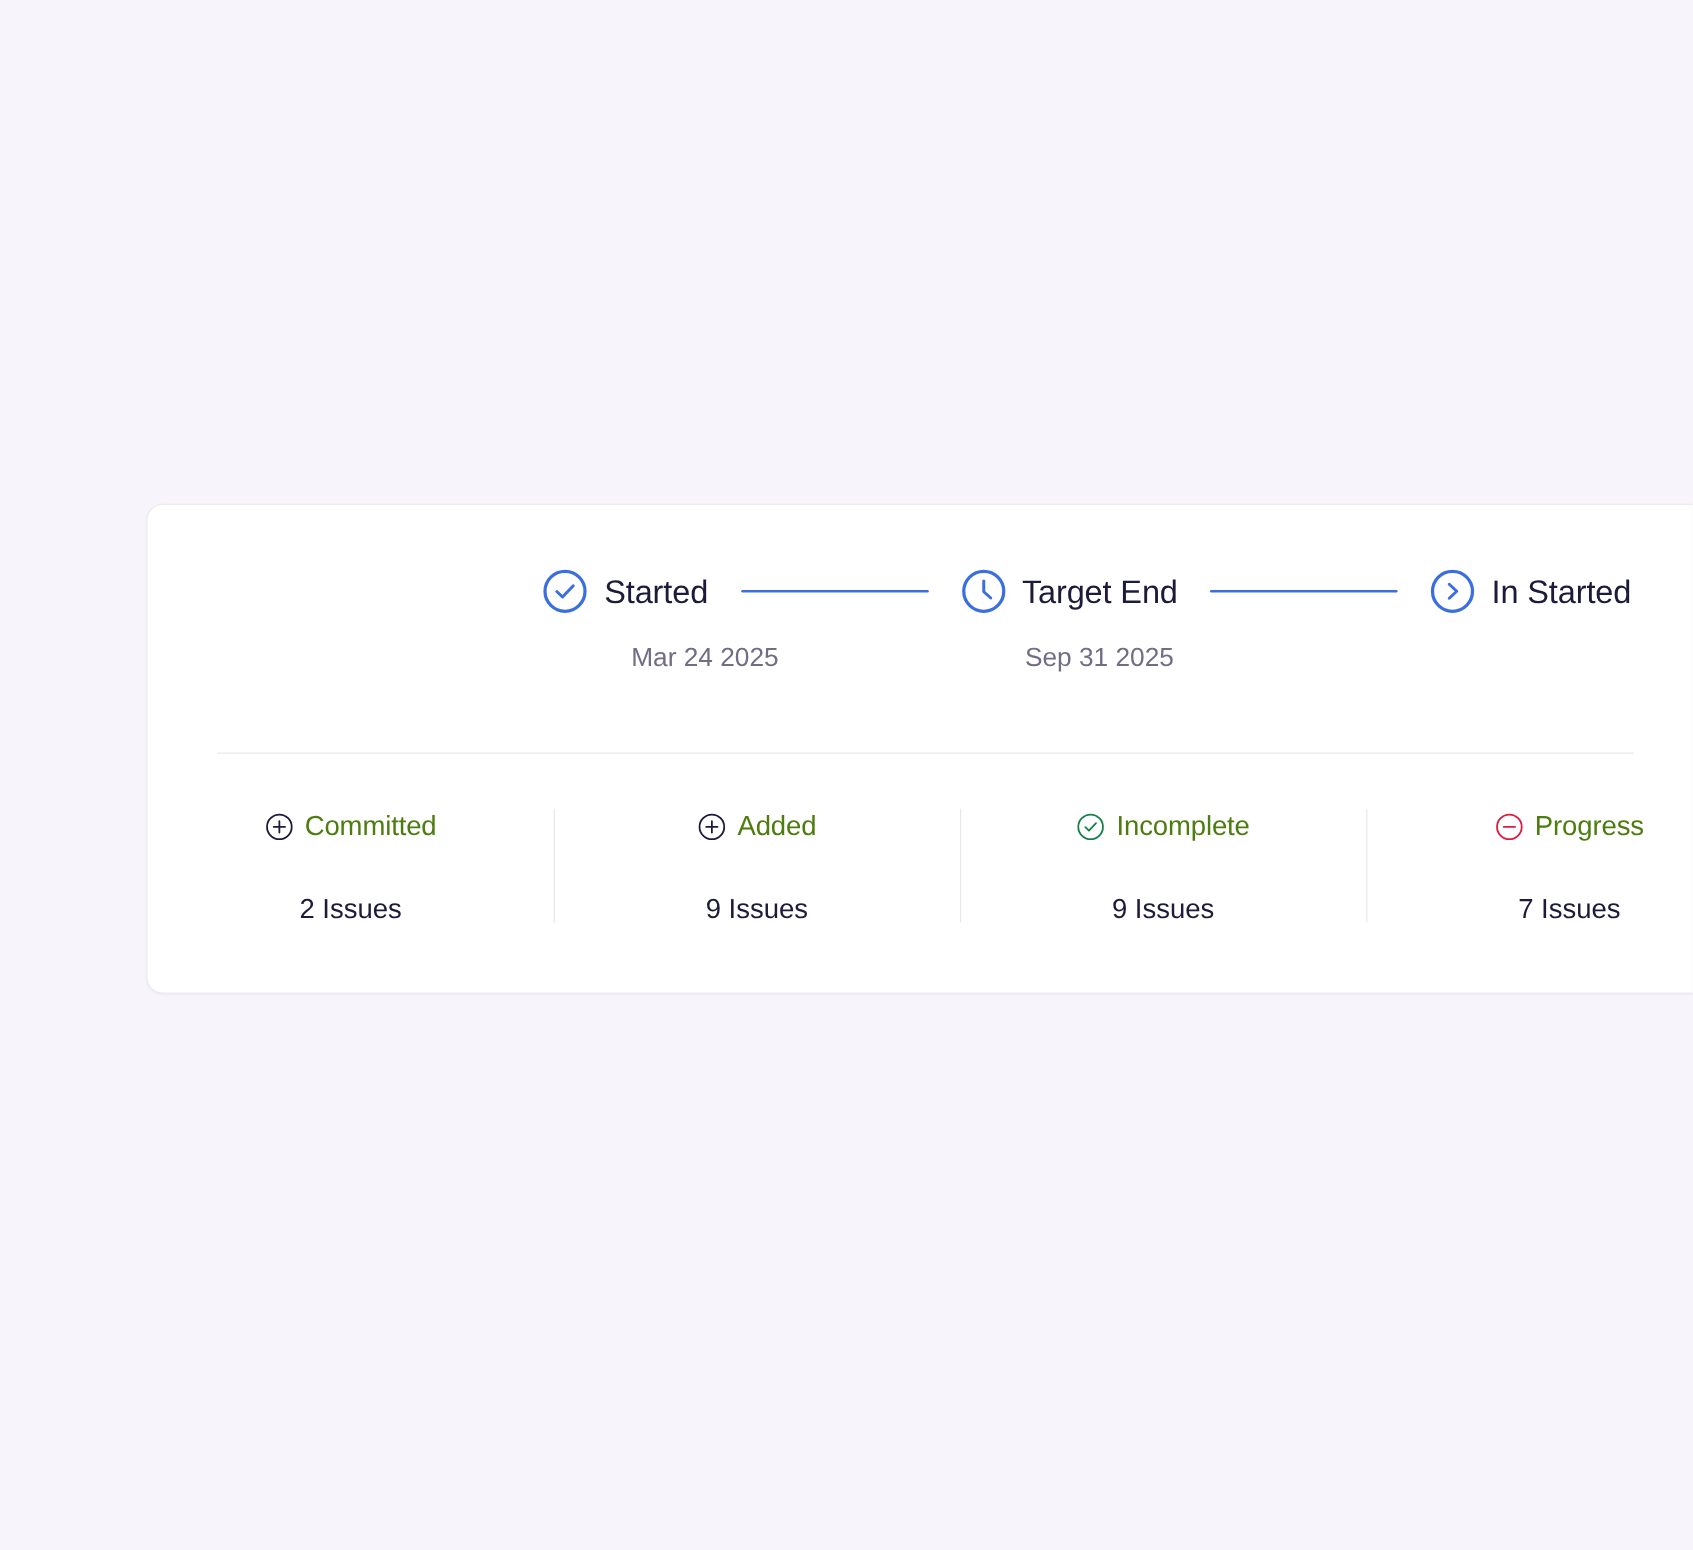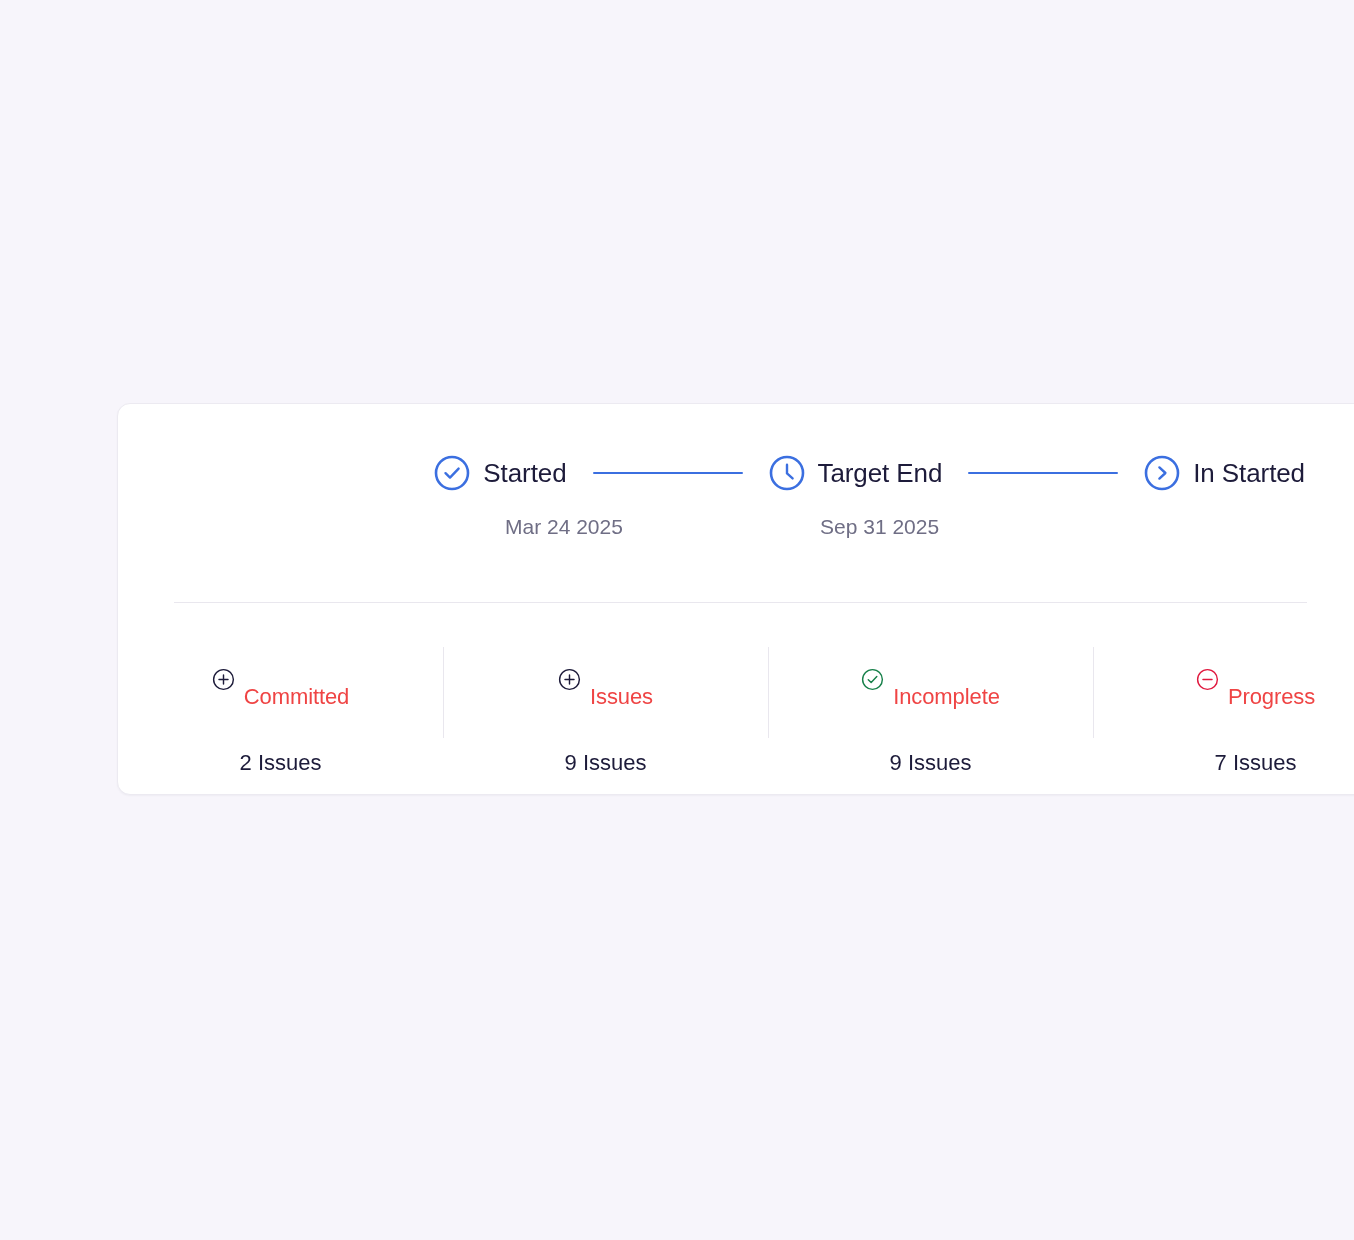--- a/index.html
+++ b/index.html
@@ -147,24 +147,23 @@
   .stat-icon {
     width: 23px;
     height: 23px;
     flex: 0 0 auto;
     display: block;
   }
 
   .stat-label {
     font-size: 22px;
     line-height: 26px;
-    color: #ef4444;
+    color: #4d7c0f;
     white-space: nowrap;
     letter-spacing: -0.1px;
-    margin-top: 36px;
   }
 
   .stat-value {
     margin-top: 40px;
     font-size: 22px;
     line-height: 26px;
     color: #1d1b3a;
     white-space: nowrap;
   }
 </style>
@@ -238,21 +237,21 @@
     </div>
 
     <div class="stat">
       <div class="stat-head">
         <span class="stat-icon">
           <svg viewBox="0 0 24 24" width="23" height="23" fill="none" xmlns="http://www.w3.org/2000/svg">
             <circle cx="12" cy="12" r="10.3" stroke="#1d1b3a" stroke-width="1.5"></circle>
             <path d="M12 7.3 L12 16.7 M7.3 12 L16.7 12" stroke="#1d1b3a" stroke-width="1.5" stroke-linecap="round"></path>
           </svg>
         </span>
-        <span class="stat-label">Issues</span>
+        <span class="stat-label">Added</span>
       </div>
       <div class="stat-value">9 Issues</div>
     </div>
 
     <div class="stat">
       <div class="stat-head">
         <span class="stat-icon">
           <svg viewBox="0 0 24 24" width="23" height="23" fill="none" xmlns="http://www.w3.org/2000/svg">
             <circle cx="12" cy="12" r="10.3" stroke="#17804a" stroke-width="1.5"></circle>
             <path d="M7.6 12.2 L10.6 15.2 L16.5 8.9" stroke="#17804a" stroke-width="1.5" stroke-linecap="round" stroke-linejoin="round"></path>

